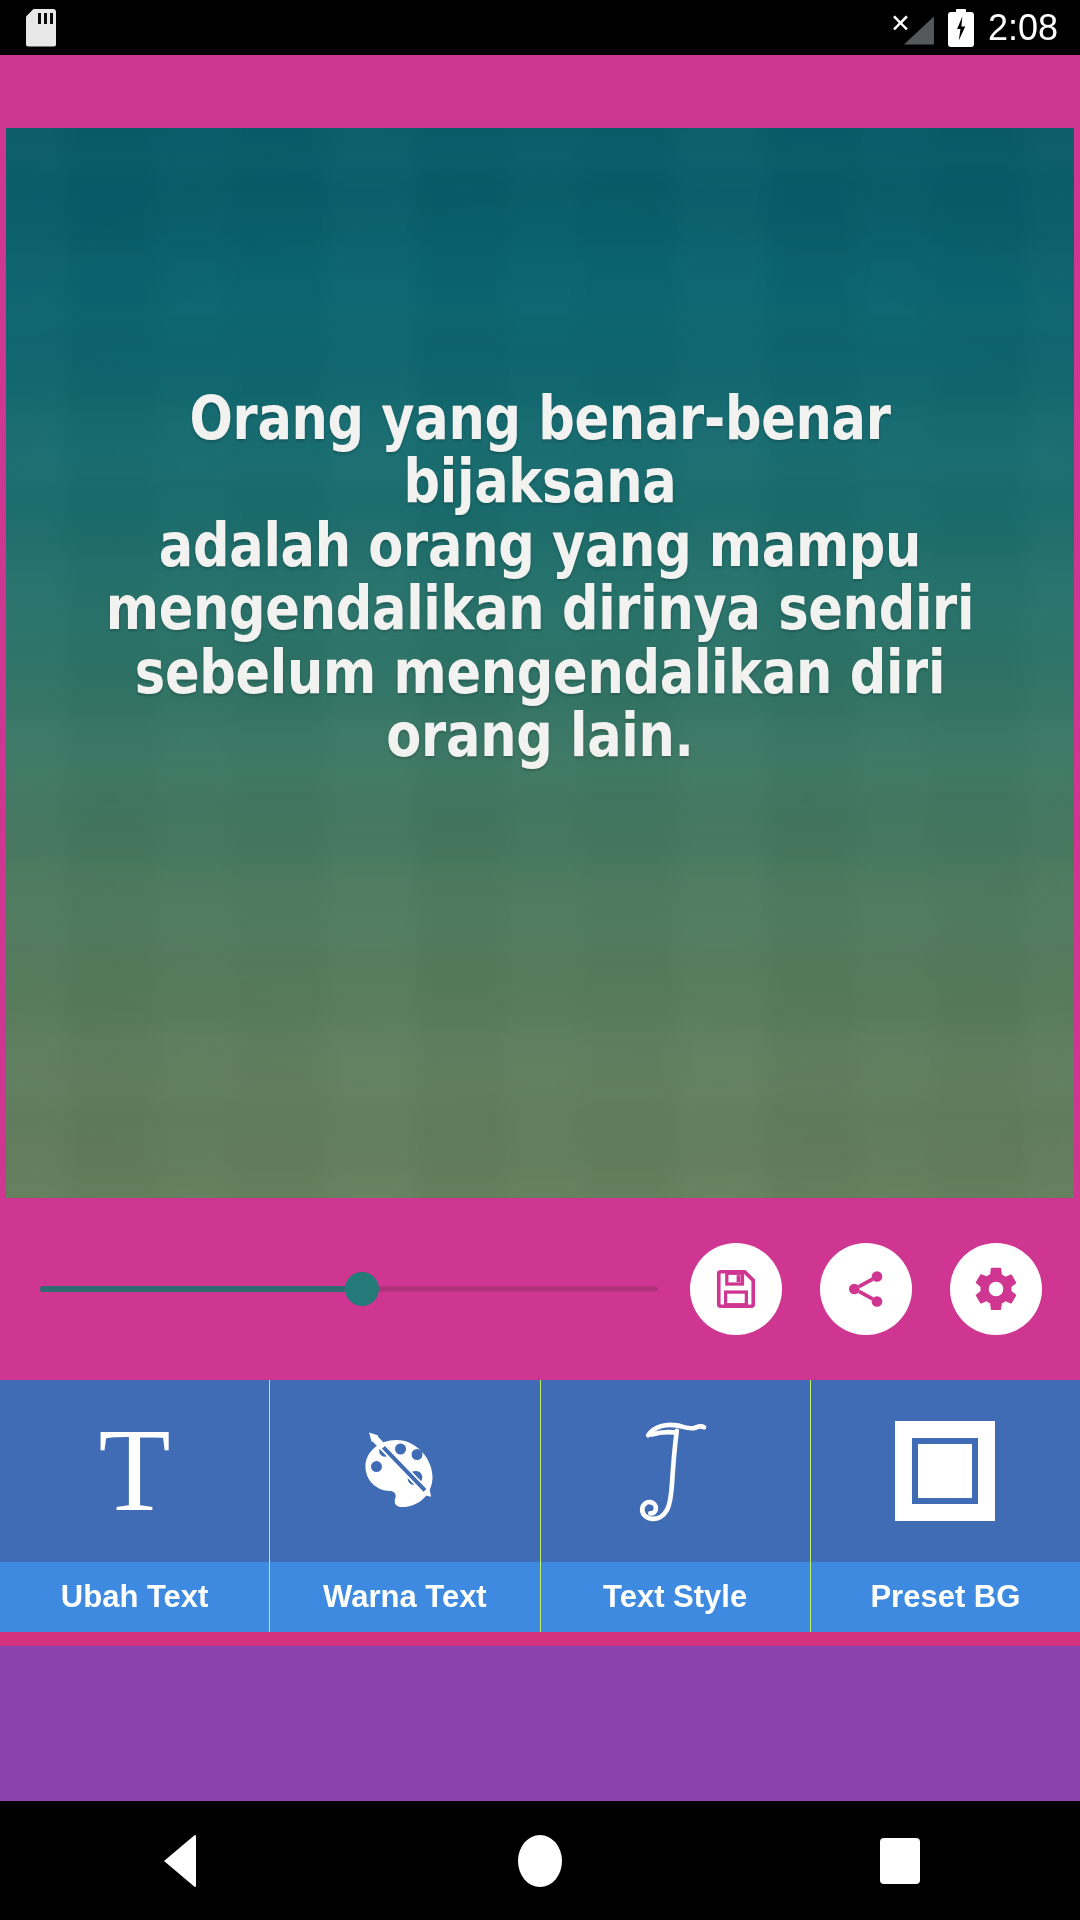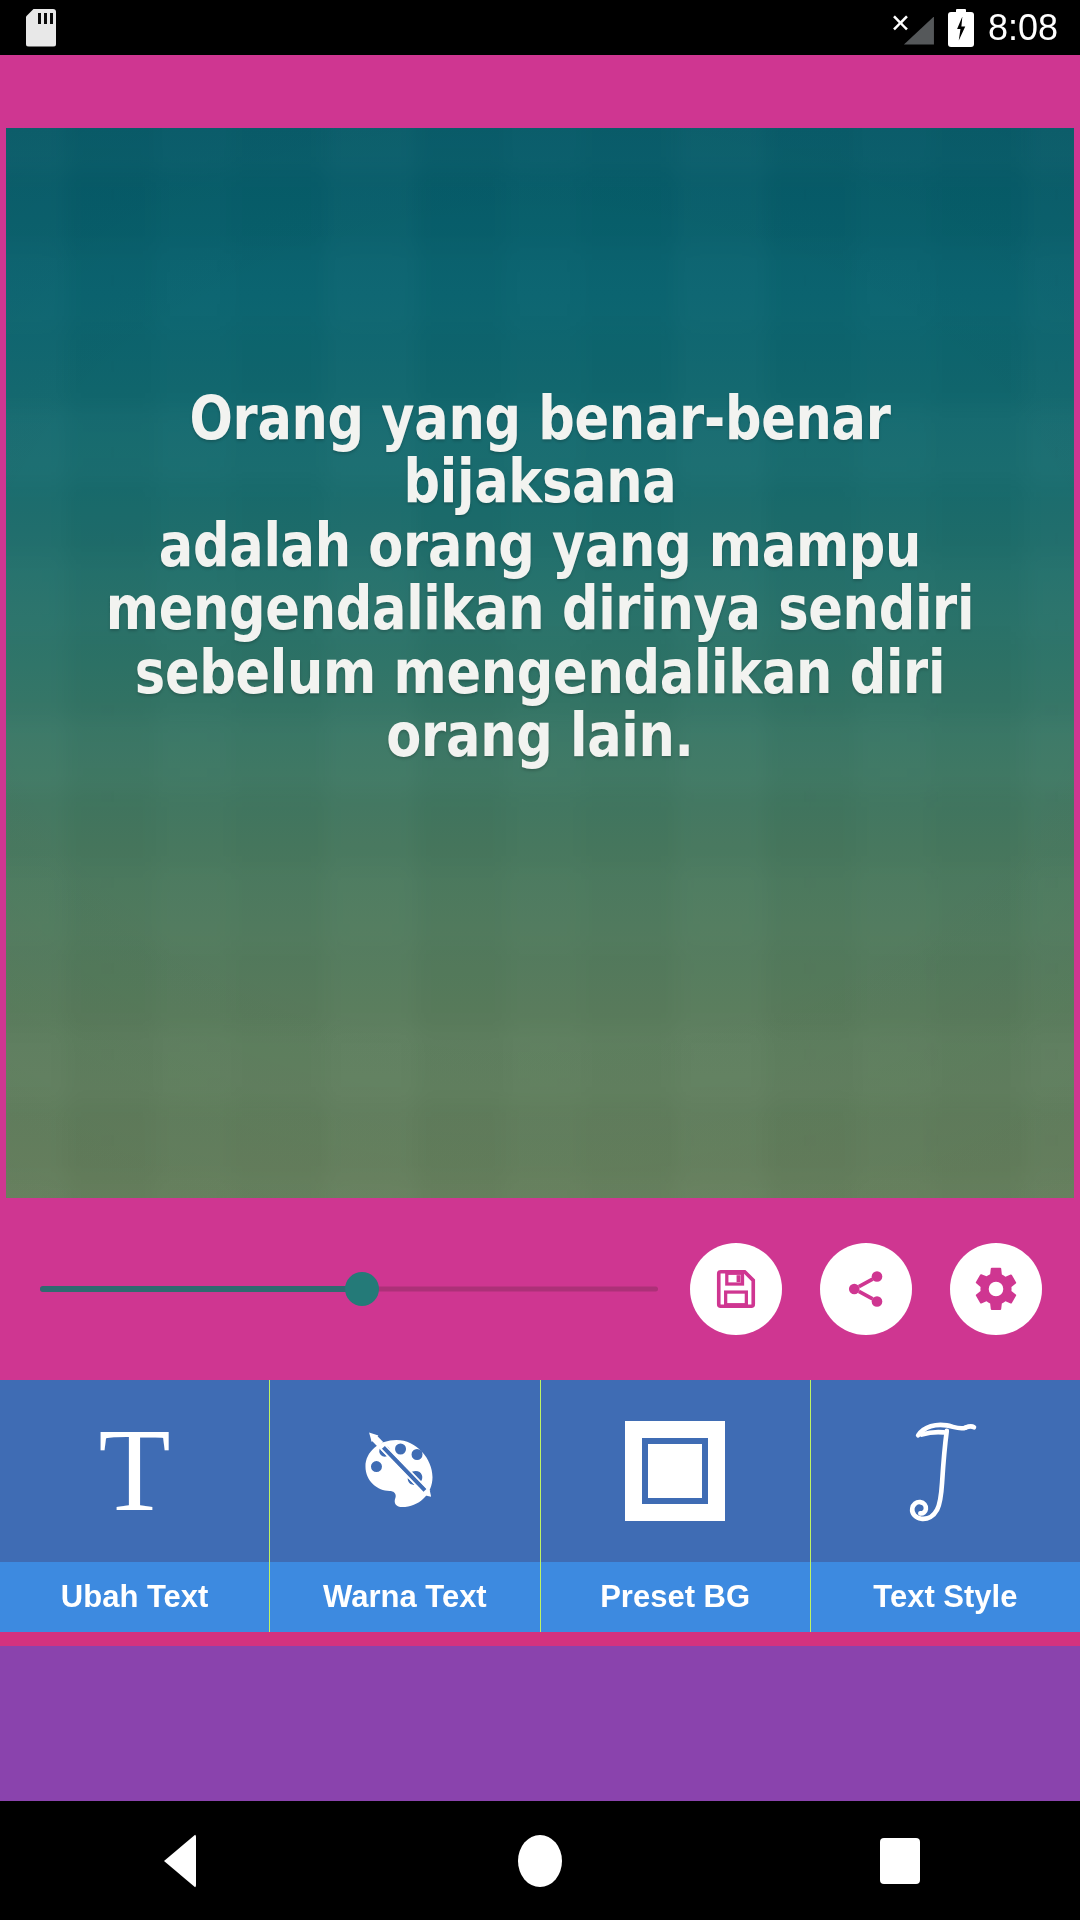--- a/index.html
+++ b/index.html
@@ -400,21 +400,21 @@
     <div class="status-right">
       <div class="signal-icon">
         <div class="tri"></div>
         <div class="x">✕</div>
       </div>
       <div class="battery-icon">
         <div class="cap"></div>
         <div class="shell"></div>
         <div class="bolt"></div>
       </div>
-      <div class="clock">8:08</div>
+      <div class="clock">2:08</div>
     </div>
   </div>
 
   <div class="editor-backdrop"></div>
 
   <div class="canvas-wrap">
     <div class="canvas-bg"></div>
     <div class="canvas-tiles"></div>
     <div class="canvas-tiles2"></div>
     <div class="canvas-vignette"></div>
@@ -488,45 +488,45 @@
           </g>
         </svg>
       </div>
       <div class="label-area">
         <span>Warna Text</span>
       </div>
     </div>
 
     <div class="tool">
       <div class="icon-area">
-        <div class="frame-icon">
-            <i></i>
-          </div>
-      </div>
-      <div class="label-area">
-        <span>Preset BG</span>
-      </div>
-    </div>
-
-    <div class="tool">
-      <div class="icon-area">
         <svg width="108" height="118" viewBox="0 0 60 66">
           <g fill="none" stroke="#ffffff" stroke-width="2.6" stroke-linecap="round">
             <path d="M15 13c3.5-5 10-6.5 16-5.5 4 .7 7.5 2.6 10.5 1.2"></path>
             <path d="M17 12.6c4-1.2 8.4-1.6 12.4-1.2"></path>
             <path d="M31 10.5c-1.2 9-2 19-2.6 28.5-.4 6.2-.7 11.7-2.8 15.6-1.9 3.6-5.3 5.6-8.9 5.1-3.2-.4-5.4-2.9-5-5.7.3-2.3 2.3-3.9 4.5-3.6 2 .3 3.3 2 3.1 3.8-.2 1.6-1.6 2.7-3.1 2.5"></path>
             <path d="M41.5 8.7c1.5-.6 3.4-1 4.7-.2"></path>
           </g>
         </svg>
       </div>
       <div class="label-area">
         <span>Text Style</span>
       </div>
     </div>
 
+    <div class="tool">
+      <div class="icon-area">
+        <div class="frame-icon">
+            <i></i>
+          </div>
+      </div>
+      <div class="label-area">
+        <span>Preset BG</span>
+      </div>
+    </div>
+
   </div>
 
   <div class="pink-strip"></div>
   <div class="ad-area"></div>
 
   <div class="navbar">
     <div class="nav-btn">
       <div class="nav-back"></div>
     </div>
     <div class="nav-btn">

